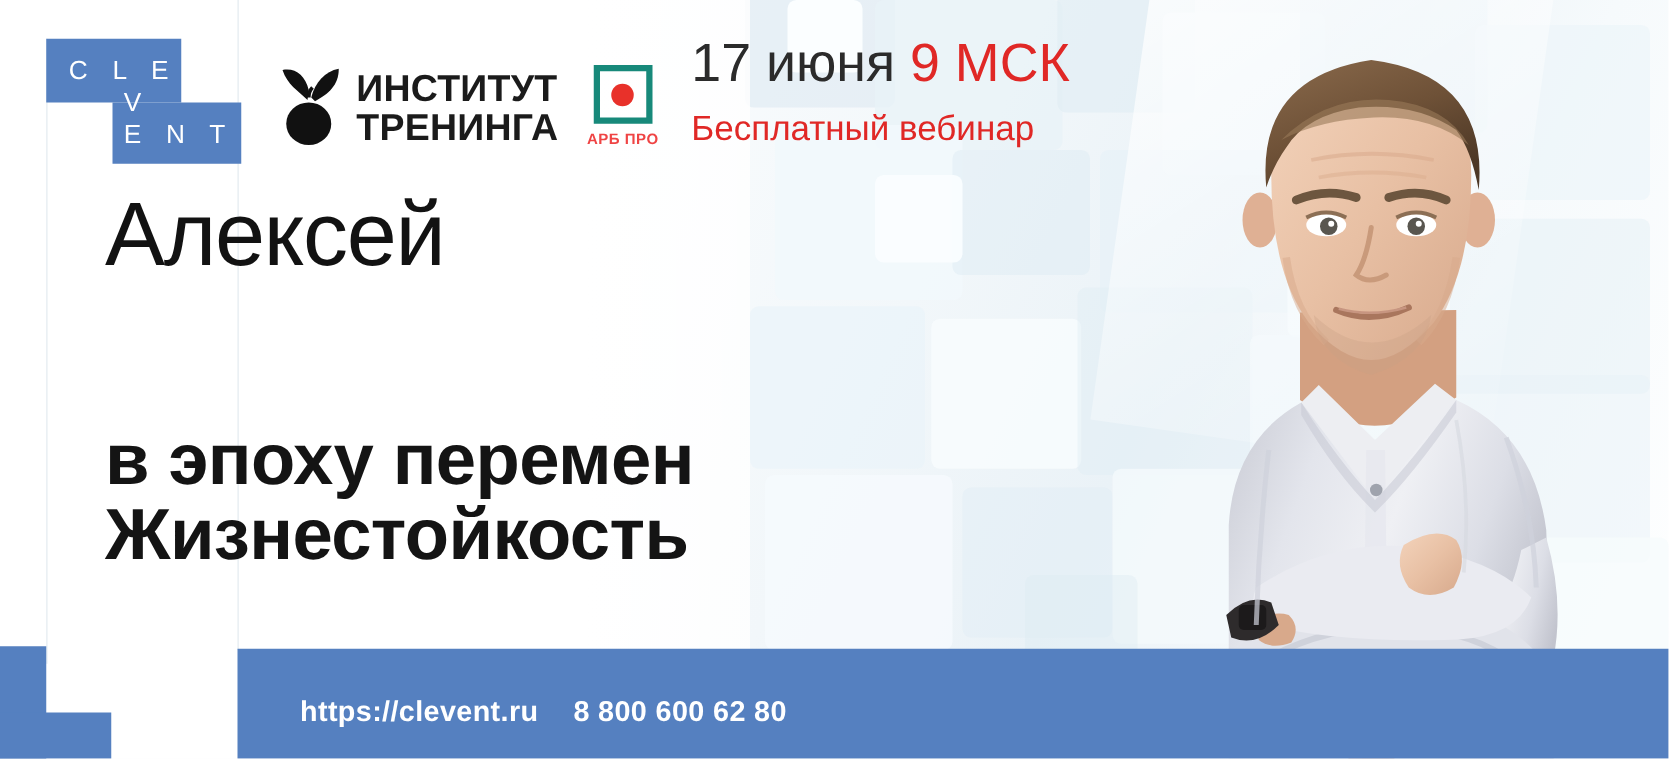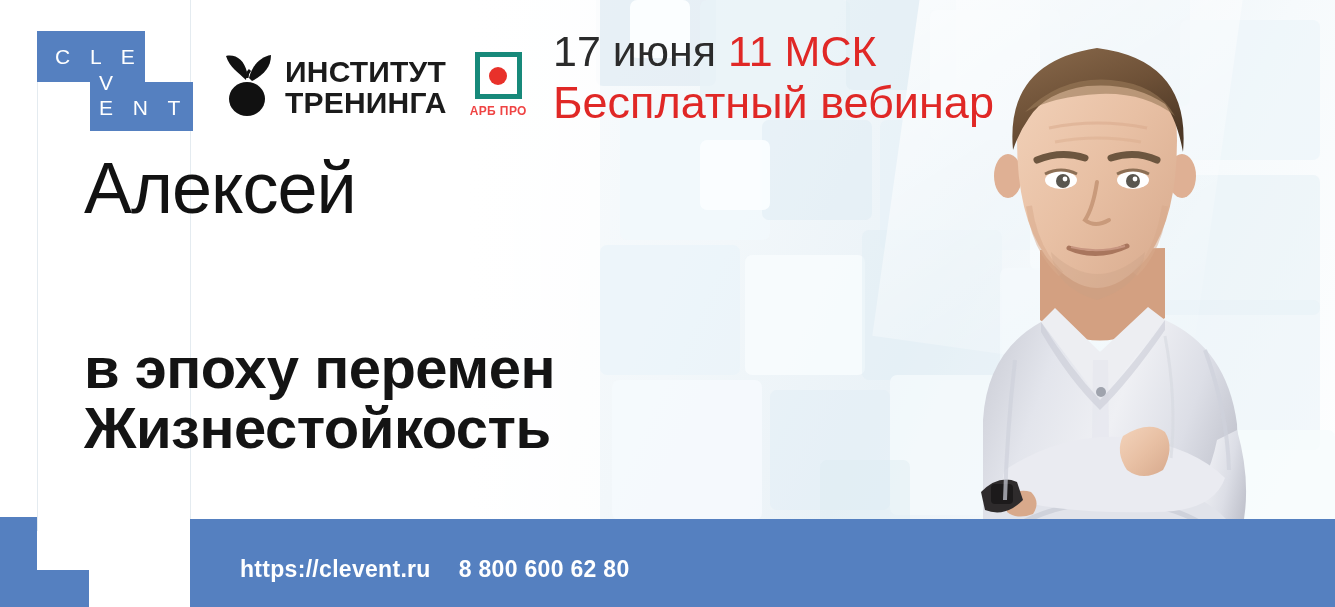--- a/index.html
+++ b/index.html
@@ -58,21 +58,21 @@
   .arb-dot{width:18px;height:18px;border-radius:50%;background:#e8312a;}
   .arb-label{
     margin-top:5px;font-size:12px;font-weight:700;color:#ef4444;letter-spacing:.4px;
   }
 
   
   .datewrap{position:absolute;left:553px;top:25px;line-height:52px;}
   .dateline{font-size:43px;font-weight:400;white-space:nowrap;}
   .d-dark{color:#2b2b2b;}
   .d-red{color:#e02826;}
-  .freeline{font-size:45px;font-weight:400;color:#e02826;white-space:nowrap;}
+  .freeline{font-size:28px;font-weight:400;color:#e02826;white-space:nowrap;}
 
   
   .firstname{
     position:absolute;left:84px;top:152px;
     font-size:72px;font-weight:400;color:#121212;letter-spacing:-1px;line-height:1;
   }
   .lastname{
     position:absolute;left:84px;top:218px;
     font-size:96px;font-weight:400;color:#5580c0;letter-spacing:-1px;line-height:1;
   }
@@ -163,21 +163,21 @@
     <div class="arb">
       <div class="arb-box">
         <div class="arb-dot"></div>
       </div>
       <div class="arb-label">АРБ ПРО</div>
     </div>
   </div>
 
   <div class="datewrap">
     <div class="dateline">
-      <span class="d-dark">17 июня</span><span> </span><span class="d-red">11 МСК</span>
+      <span class="d-dark">17 июня</span><span> </span><span class="d-red">9 МСК</span>
     </div>
     <div class="freeline">Бесплатный вебинар</div>
   </div>
 
   <div class="firstname">Алексей</div>
 
   <div class="topic">
     <div>в эпоху перемен</div>
     <div>Жизнестойкость</div>
   </div>

